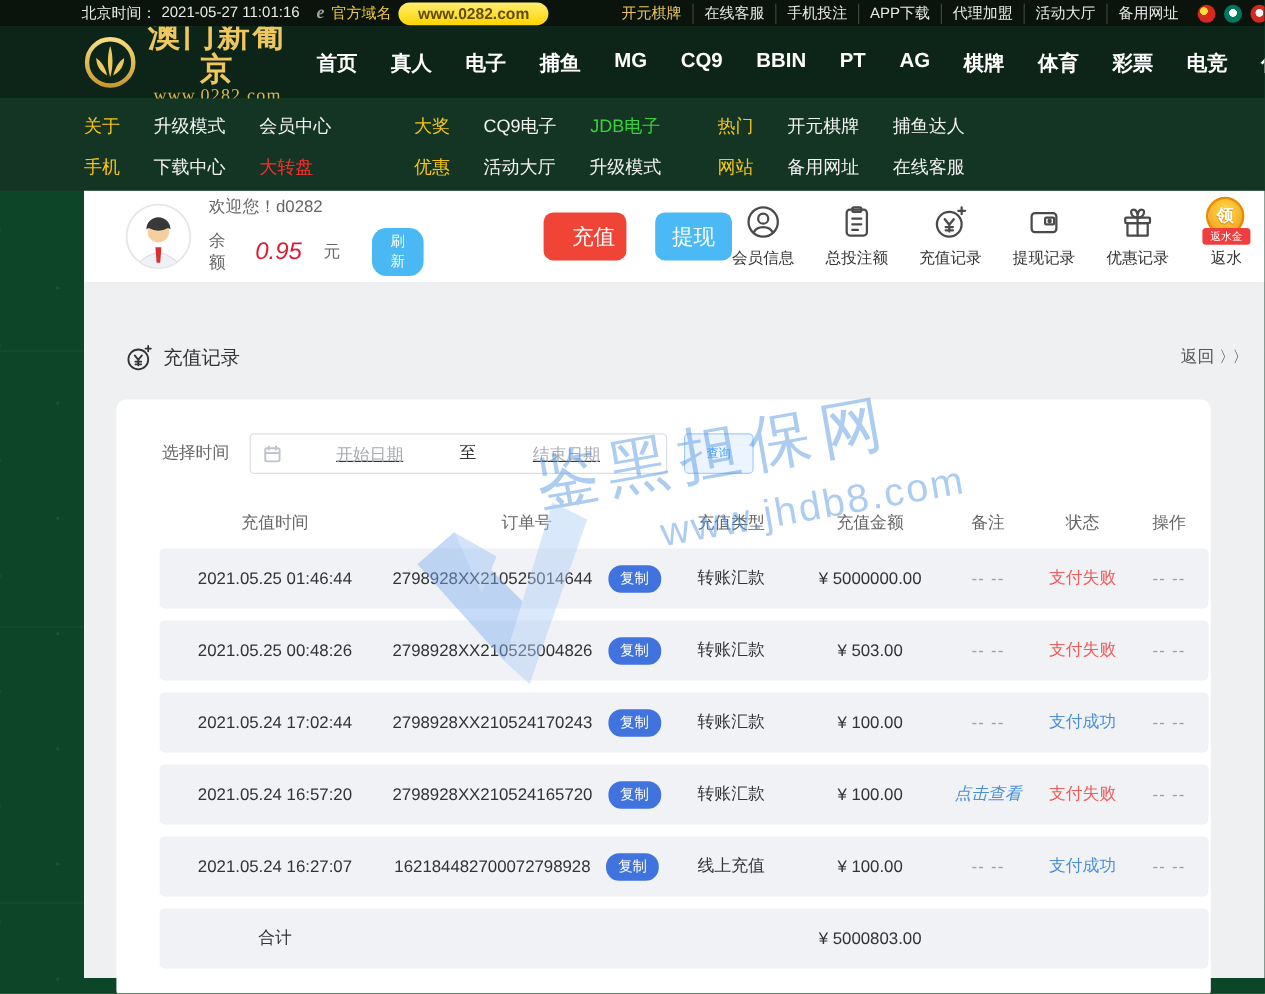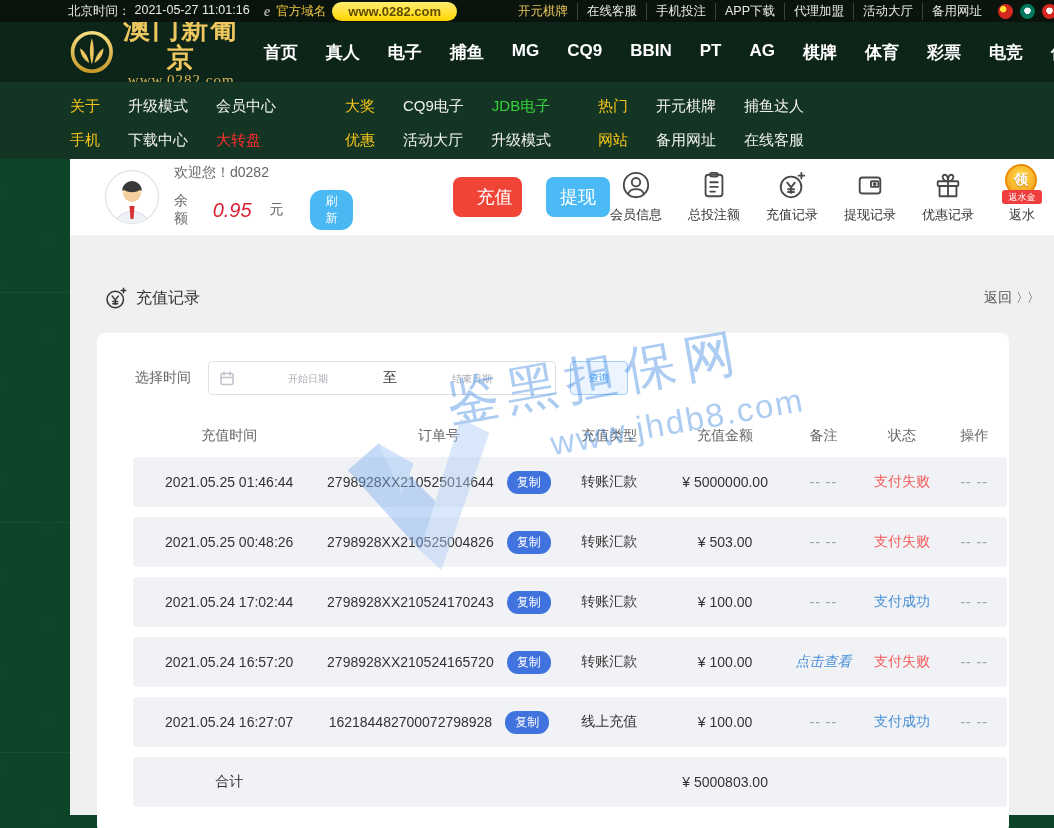--- a/index.html
+++ b/index.html
@@ -90,22 +90,22 @@
   .back-link{margin-left:auto;font-size:14px;color:#555;display:flex;align-items:center;gap:4px;}
   .back-arrows{font-size:13px;letter-spacing:-2px;color:#444;}
 
   .card{margin:22px 45px 0 27px;background:#fff;border-radius:8px;height:500px;
     box-sizing:border-box;padding-top:28px;overflow:hidden;}
   .filter-row{display:flex;align-items:center;margin-left:38px;}
   .filter-label{font-size:14px;color:#666;width:64px;}
   .date-box{margin-left:9px;width:348px;height:34px;border:1px solid #dcdfe6;border-radius:4px;
     display:flex;align-items:center;box-sizing:border-box;padding:0 10px;background:#fff;}
   .date-box svg{stroke:#c0c4cc;fill:none;stroke-width:1.6;flex:none;}
-  .date-input{flex:1;border:none;outline:none;text-align:center;font-size:10px;color:#333;
-    background:transparent;min-width:0;font-family:inherit;}
+  .date-input{flex:1;border:none;outline:none;text-align:center;font-size:14px;color:#333;
+    background:transparent;min-width:0;font-family:inherit;text-decoration:underline;}
   .date-input::placeholder{color:#a8abb2;}
   .to-label{font-size:14px;color:#333;padding:0 2px;}
   .search-btn{margin-left:14px;width:58px;height:34px;border:1px solid #a0cfff;border-radius:4px;
     background:#ecf5ff;color:#409eff;font-size:10px;}
 
   .t-grid{display:grid;grid-template-columns:22% 26% 13% 13.5% 9% 9% 7.5%;align-items:center;
     text-align:center;}
   .t-header{margin:20px 2px 0 36px;height:42px;color:#666;font-size:14px;}
   .t-row{margin:0 2px 10px 36px;height:50px;background:#f0f2f5;border-radius:4px;
     font-size:14px;color:#333;}

